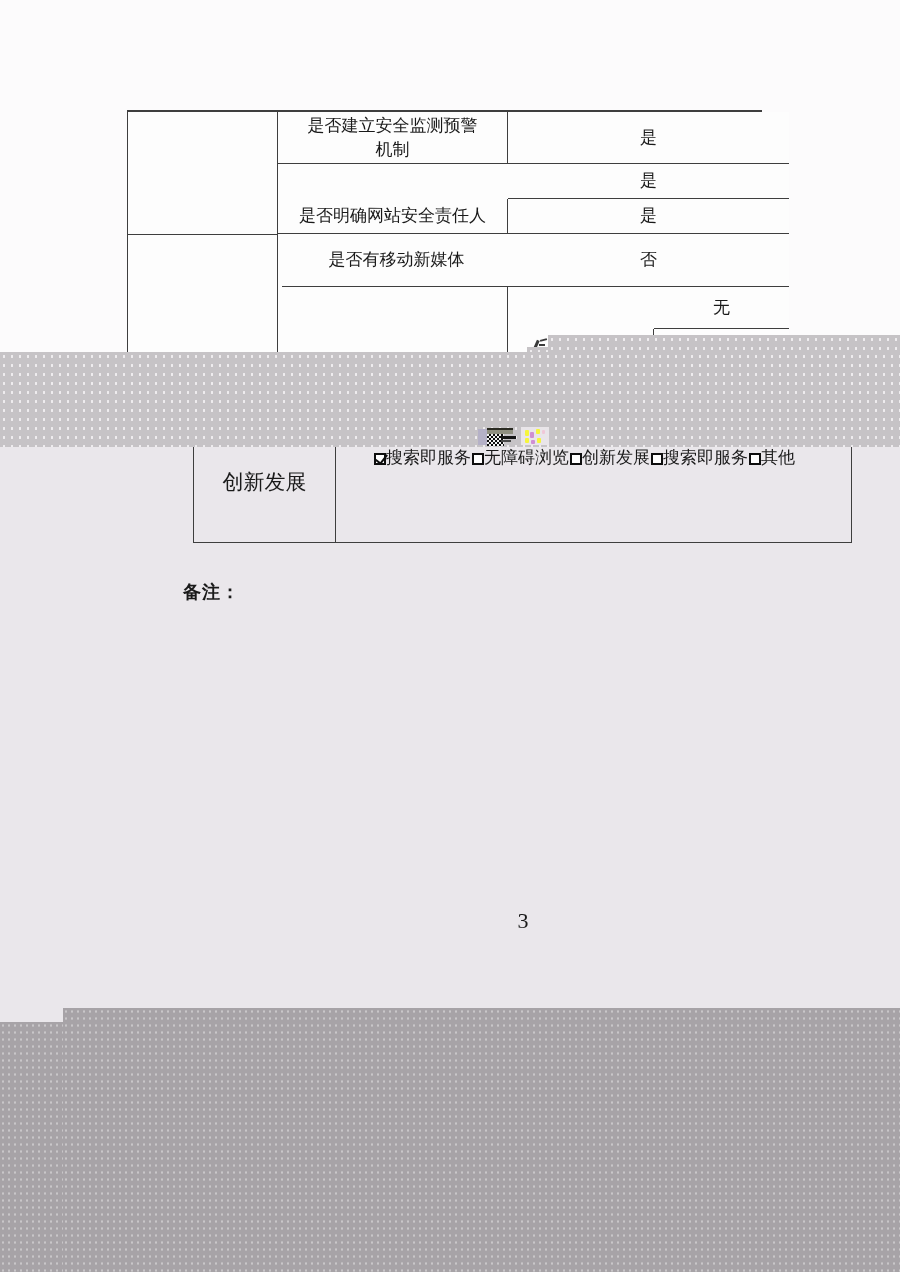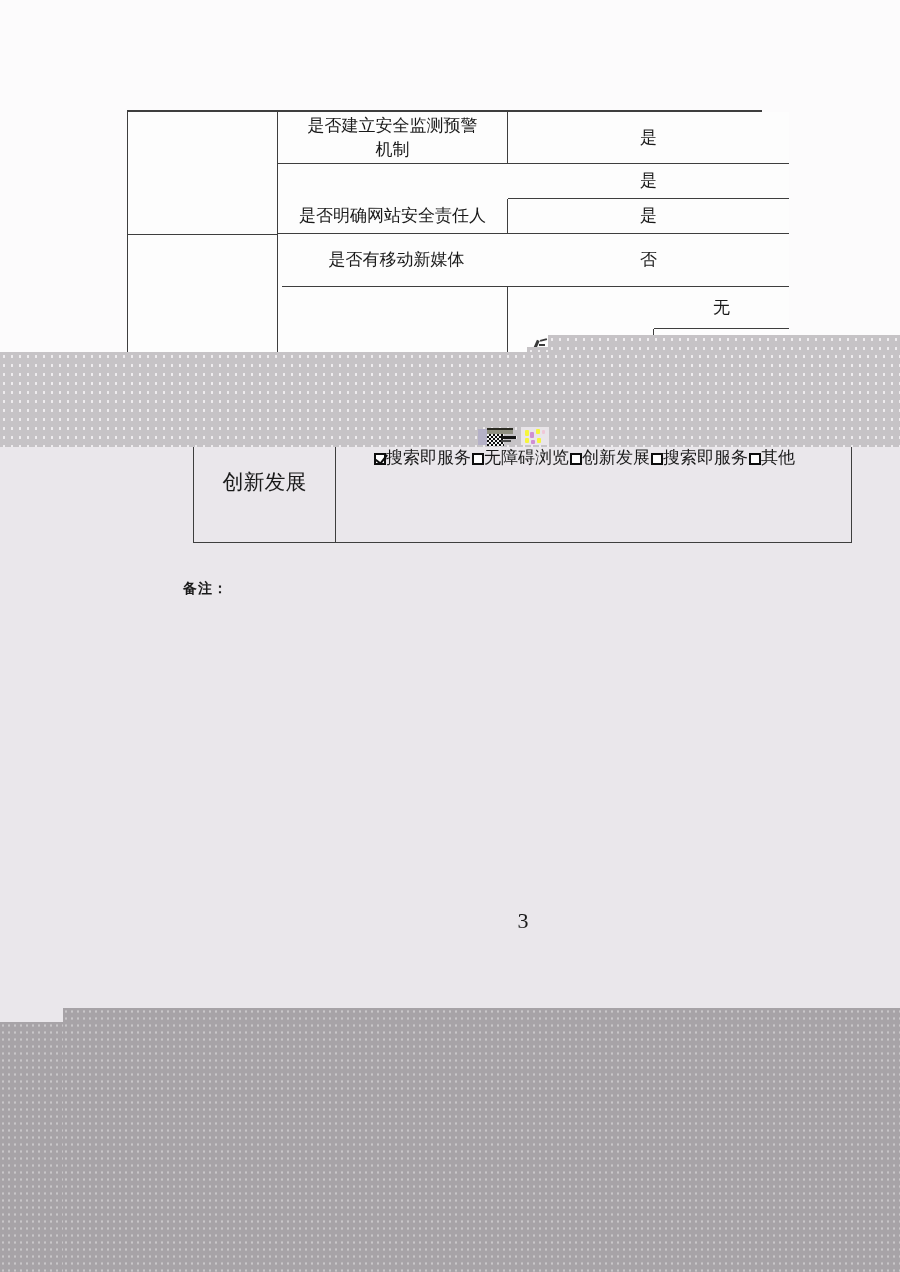--- a/index.html
+++ b/index.html
@@ -62,21 +62,21 @@
     display:flex;align-items:center;justify-content:center;font-size:21px;padding-bottom:26px;}
   .lower-right{position:absolute;left:143px;top:0;width:515px;height:95px;
     padding:1px 0 0 36px;font-size:17px;line-height:19px;white-space:nowrap;}
   .opt{display:inline;}
   .cb{display:inline-block;width:12px;height:12px;border:2px solid #0e0e0e;
     margin:0 0 0 1px;vertical-align:-2px;position:relative;background:#fff;}
   .cb.checked::after{content:"";position:absolute;left:2px;top:-3px;width:5px;height:10px;
     border-right:2px solid #0e0e0e;border-bottom:2px solid #0e0e0e;transform:rotate(38deg);}
 
   
-  .remark{position:absolute;left:183px;top:580px;font-size:14px;font-weight:bold;letter-spacing:1px;}
+  .remark{position:absolute;left:183px;top:580px;font-size:18px;font-weight:bold;letter-spacing:1px;}
   .pageno{position:absolute;left:503px;top:908px;width:40px;text-align:center;font-size:22px;}
 
   
   .footgray{background-color:#a7a3a7;
     background-image:radial-gradient(circle,#c9c6c9 1px,transparent 1.3px);
     background-size:6px 7px;}
   .foot-main{position:absolute;left:63px;top:1008px;width:837px;height:264px;}
   .foot-left{position:absolute;left:0;top:1022px;width:63px;height:250px;}
 </style>
 </head>

